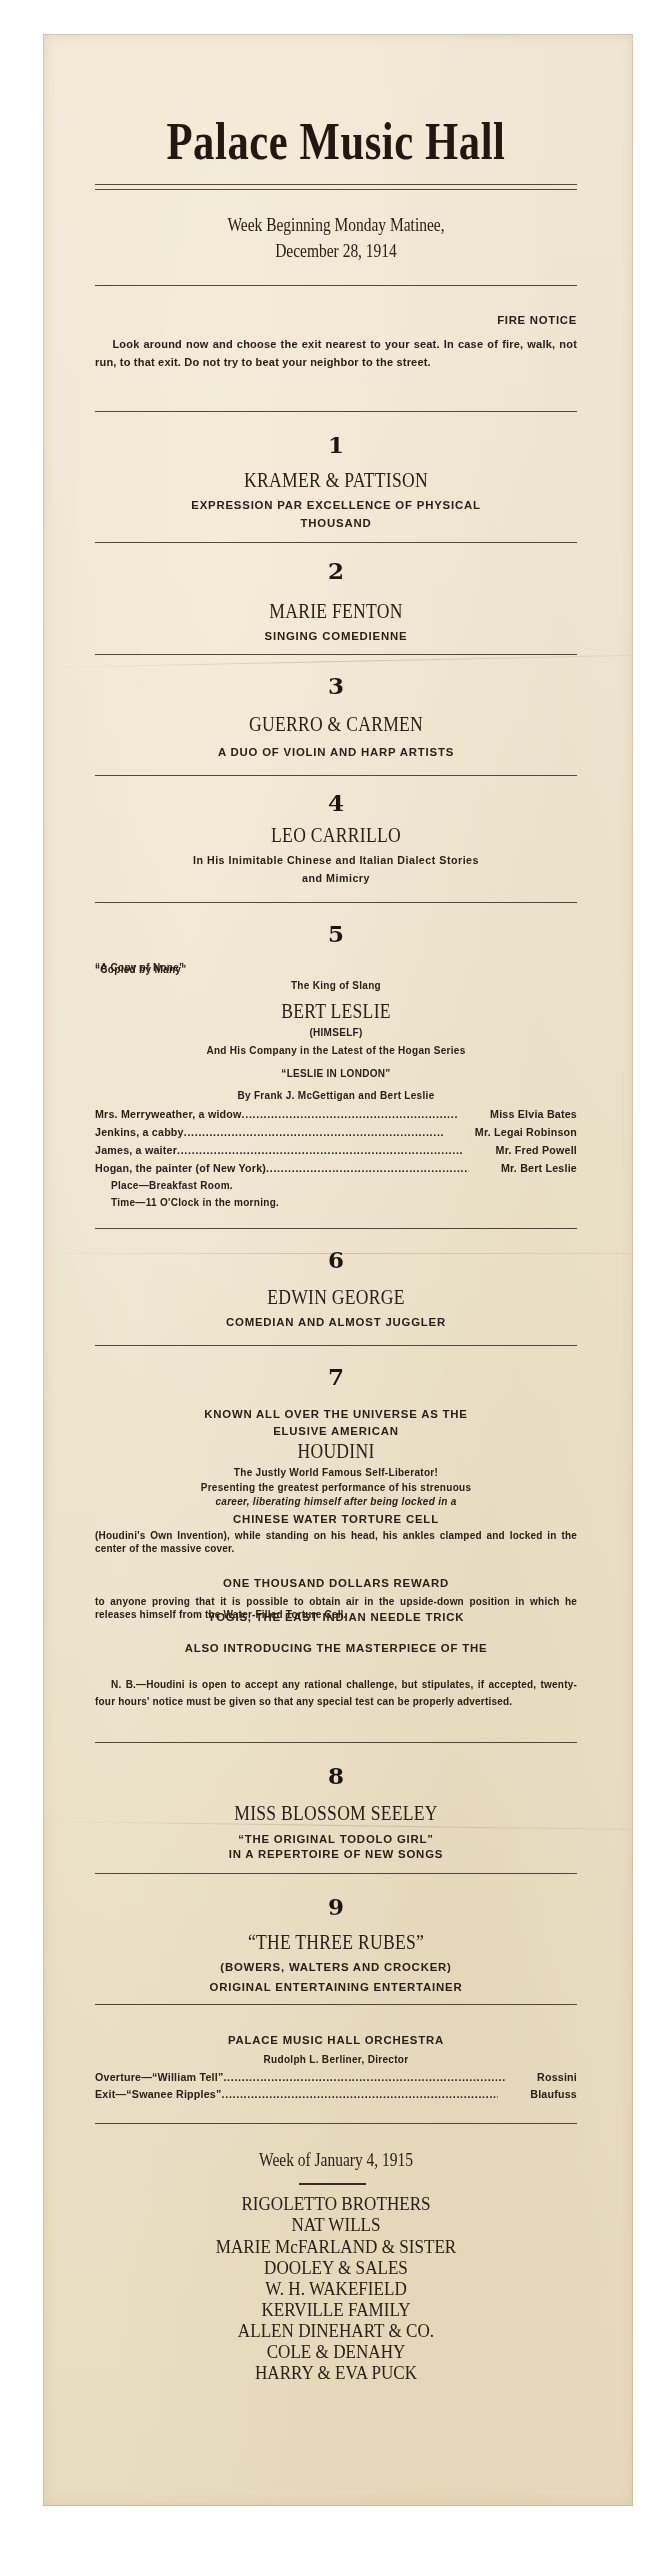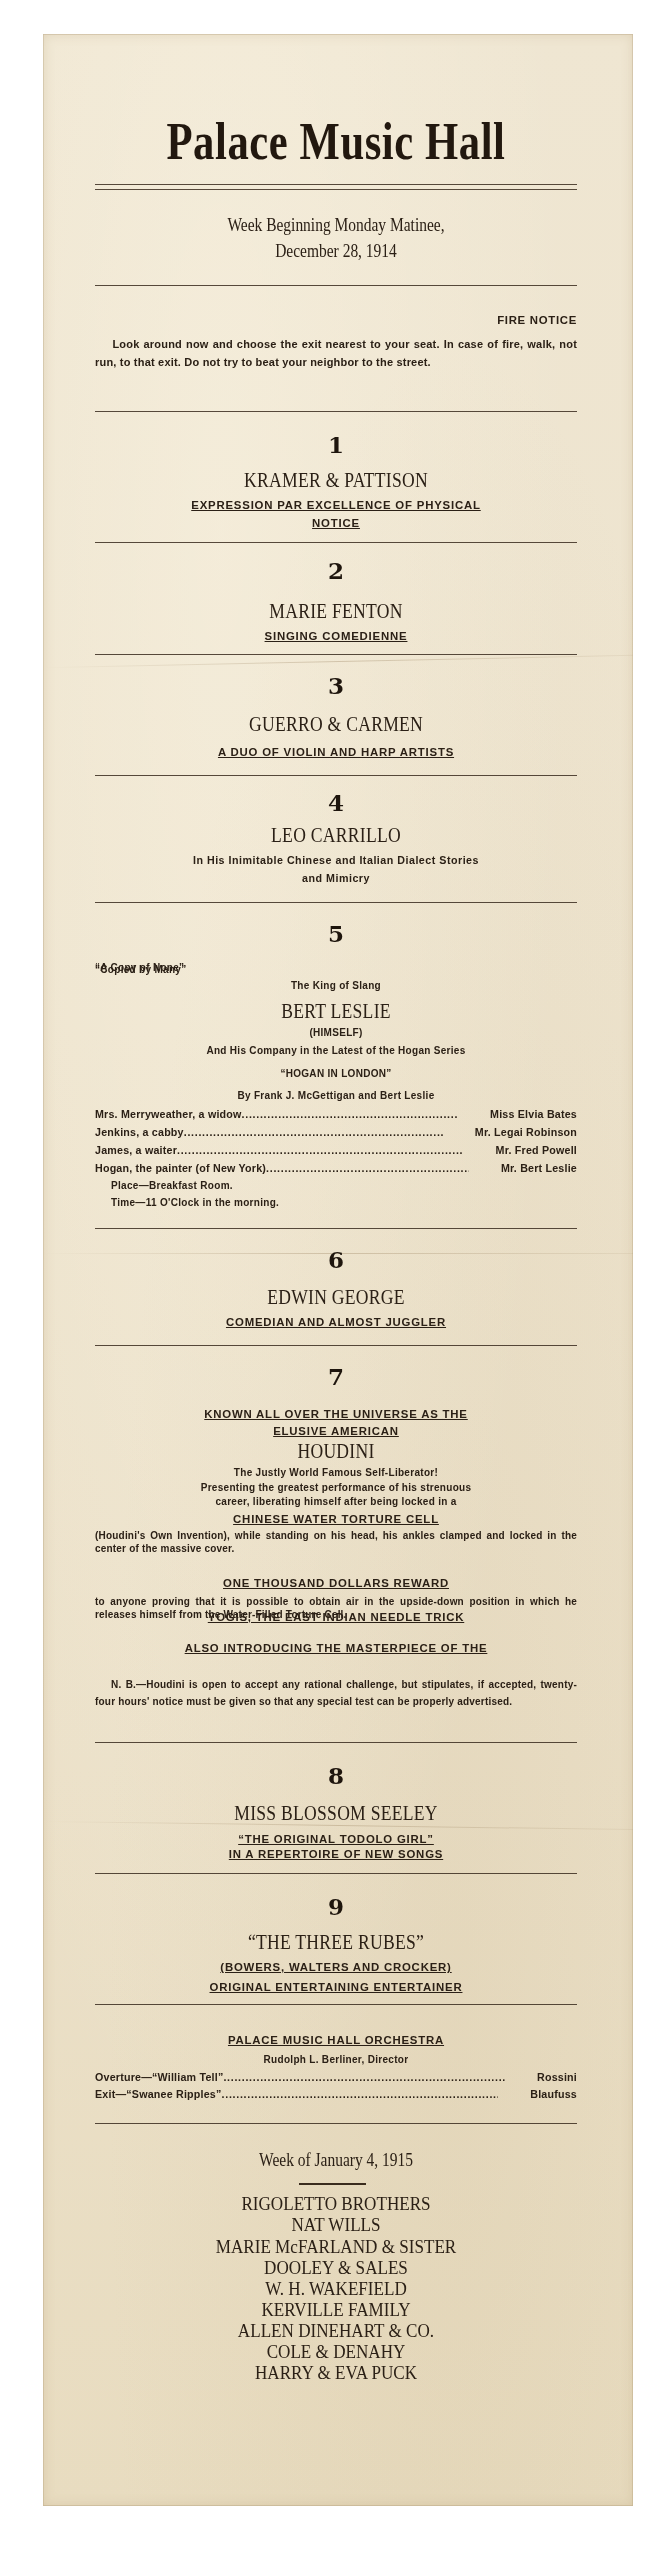--- a/index.html
+++ b/index.html
@@ -24,21 +24,21 @@
   }
   .week { font-family:"Liberation Serif", serif; font-size:18px; line-height:20px; transform:scaleX(0.86); }
   .h-fire { font-size:11.4px; font-weight:bold; letter-spacing:0.7px; }
   .body-j { font-size:11px; line-height:18px; text-align:justify; white-space:normal; font-weight:bold; letter-spacing:0.2px; }
   .num {
     font-family:"DejaVu Serif", serif; font-weight:bold; font-size:23px; line-height:24px; color:#1e150d;
   }
   .act {
     font-family:"Liberation Serif", serif; font-size:20px; line-height:21.5px; transform:scaleX(0.88); letter-spacing:0.3px;
   }
-  .sub { font-size:11.4px; font-weight:bold; letter-spacing:0.8px; line-height:14.8px;text-decoration:underline; }
+  .sub { font-size:11.4px; font-weight:bold; letter-spacing:0.8px; line-height:14.8px; }
   .sub2 { font-size:10.7px; font-weight:bold; letter-spacing:0.5px; line-height:14.8px; }
   .small { font-size:10px; font-weight:bold; letter-spacing:0.3px; line-height:13.4px; }
   .cast { position:absolute; left:95px; width:482px; display:flex; font-size:10.7px; font-weight:bold; letter-spacing:0.2px; line-height:13.4px; white-space:nowrap; }
   .cast .role { flex:0 0 auto; }
   .cast .dots { flex:1 1 auto; overflow:hidden; letter-spacing:0.7px; }
   .cast .actor { flex:0 0 auto;margin-left:32px; }
   .lineup { font-family:"Liberation Serif", serif; font-size:19px; line-height:20px; transform:scaleX(0.9); }
   .short-rule { position:absolute; left:299px; width:67px; height:2px; background:#3a2c1e; }
 </style>
 </head>
@@ -56,21 +56,21 @@
 <div class="el week" style="top:241px;">December 28, 1914</div>
 <div class="rule" style="top:285px;"></div>
 
 <div class="el h-fire" style="top:314px;text-align:right;">FIRE NOTICE</div>
 <div class="el body-j" style="top:335px; text-indent:17.4px;">Look around now and choose the exit nearest to your seat.  In case of fire, walk, not run, to that exit.  Do not try to beat your neighbor to the street.</div>
 <div class="rule" style="top:411px;"></div>
 
 <div class="el num" style="top:433px;">1</div>
 <div class="el act" style="top:470px;">KRAMER &amp; PATTISON</div>
 <div class="el sub" style="top:498px;">EXPRESSION PAR EXCELLENCE OF PHYSICAL</div>
-<div class="el sub" style="top:516px;">NOTICE</div>
+<div class="el sub" style="top:516px;">THOUSAND</div>
 <div class="rule" style="top:542px;"></div>
 
 <div class="el num" style="top:559px;">2</div>
 <div class="el act" style="top:601px;">MARIE FENTON</div>
 <div class="el sub" style="top:629px;">SINGING COMEDIENNE</div>
 <div class="rule" style="top:654px;"></div>
 
 <div class="el num" style="top:674px;">3</div>
 <div class="el act" style="top:714px;">GUERRO &amp; CARMEN</div>
 <div class="el sub" style="top:745px;">A DUO OF VIOLIN AND HARP ARTISTS</div>
@@ -82,21 +82,21 @@
 <div class="el sub2" style="top:871px;">and Mimicry</div>
 <div class="rule" style="top:902px;"></div>
 
 <div class="el num" style="top:922px;">5</div>
 <div class="el small" style="top:961px; text-align:left;">“A Copy of None”</div>
 <div class="el small" style="top:963px; text-align:left;">“Copied by Many”</div>
 <div class="el small" style="top:979px;">The King of Slang</div>
 <div class="el act" style="top:1001px;">BERT LESLIE</div>
 <div class="el small" style="top:1026px;">(HIMSELF)</div>
 <div class="el small" style="top:1044px;">And His Company in the Latest of the Hogan Series</div>
-<div class="el small" style="top:1067px;">“HOGAN IN LONDON”</div>
+<div class="el small" style="top:1067px;">“LESLIE IN LONDON”</div>
 <div class="el small" style="top:1089px;">By Frank J. McGettigan and Bert Leslie</div>
 
 <div class="cast" style="top:1108px;">
   <span class="role">Mrs. Merryweather, a widow</span>
   <span class="dots">........................................................................................</span>
   <span class="actor">Miss Elvia Bates</span>
 </div>
 <div class="cast" style="top:1126px;">
   <span class="role">Jenkins, a cabby</span>
   <span class="dots">........................................................................................</span>
@@ -120,21 +120,21 @@
 <div class="el act" style="top:1287px;">EDWIN GEORGE</div>
 <div class="el sub" style="top:1315px;">COMEDIAN AND ALMOST JUGGLER</div>
 <div class="rule" style="top:1345px;"></div>
 
 <div class="el num" style="top:1365px;">7</div>
 <div class="el sub" style="top:1407px;">KNOWN ALL OVER THE UNIVERSE AS THE</div>
 <div class="el sub" style="top:1424px;">ELUSIVE AMERICAN</div>
 <div class="el act" style="top:1441px;">HOUDINI</div>
 <div class="el small" style="top:1466px;">The Justly World Famous Self-Liberator!</div>
 <div class="el small" style="top:1481px;">Presenting the greatest performance of his strenuous</div>
-<div class="el small" style="top:1495px;">career, liberating himself after being locked in a</div>
+<div class="el small" style="top:1495px;font-style:italic;">career, liberating himself after being locked in a</div>
 <div class="el sub" style="top:1512px;">CHINESE WATER TORTURE CELL</div>
 <div class="el body-j" style="top:1529px; font-size:10px; line-height:13.4px;">(Houdini's Own Invention), while standing on his head, his ankles clamped and locked in the center of the massive cover.</div>
 <div class="el sub" style="top:1576px;">ONE THOUSAND DOLLARS REWARD</div>
 <div class="el body-j" style="top:1595px; font-size:10px; line-height:13.4px;">to anyone proving that it is possible to obtain air in the upside-down position in which he releases himself from the Water-Filled Torture Cell.</div>
 <div class="el sub" style="top:1641px;">ALSO INTRODUCING THE MASTERPIECE OF THE</div>
 <div class="el sub" style="top:1610px;">YOGIS, THE EAST INDIAN NEEDLE TRICK</div>
 <div class="el body-j" style="top:1676px; font-size:10px; line-height:17px; text-indent:16px;">N. B.—Houdini is open to accept any rational challenge, but stipulates, if accepted, twenty-four hours' notice must be given so that any special test can be properly advertised.</div>
 <div class="rule" style="top:1742px;"></div>
 
 <div class="el num" style="top:1764px;">8</div>

